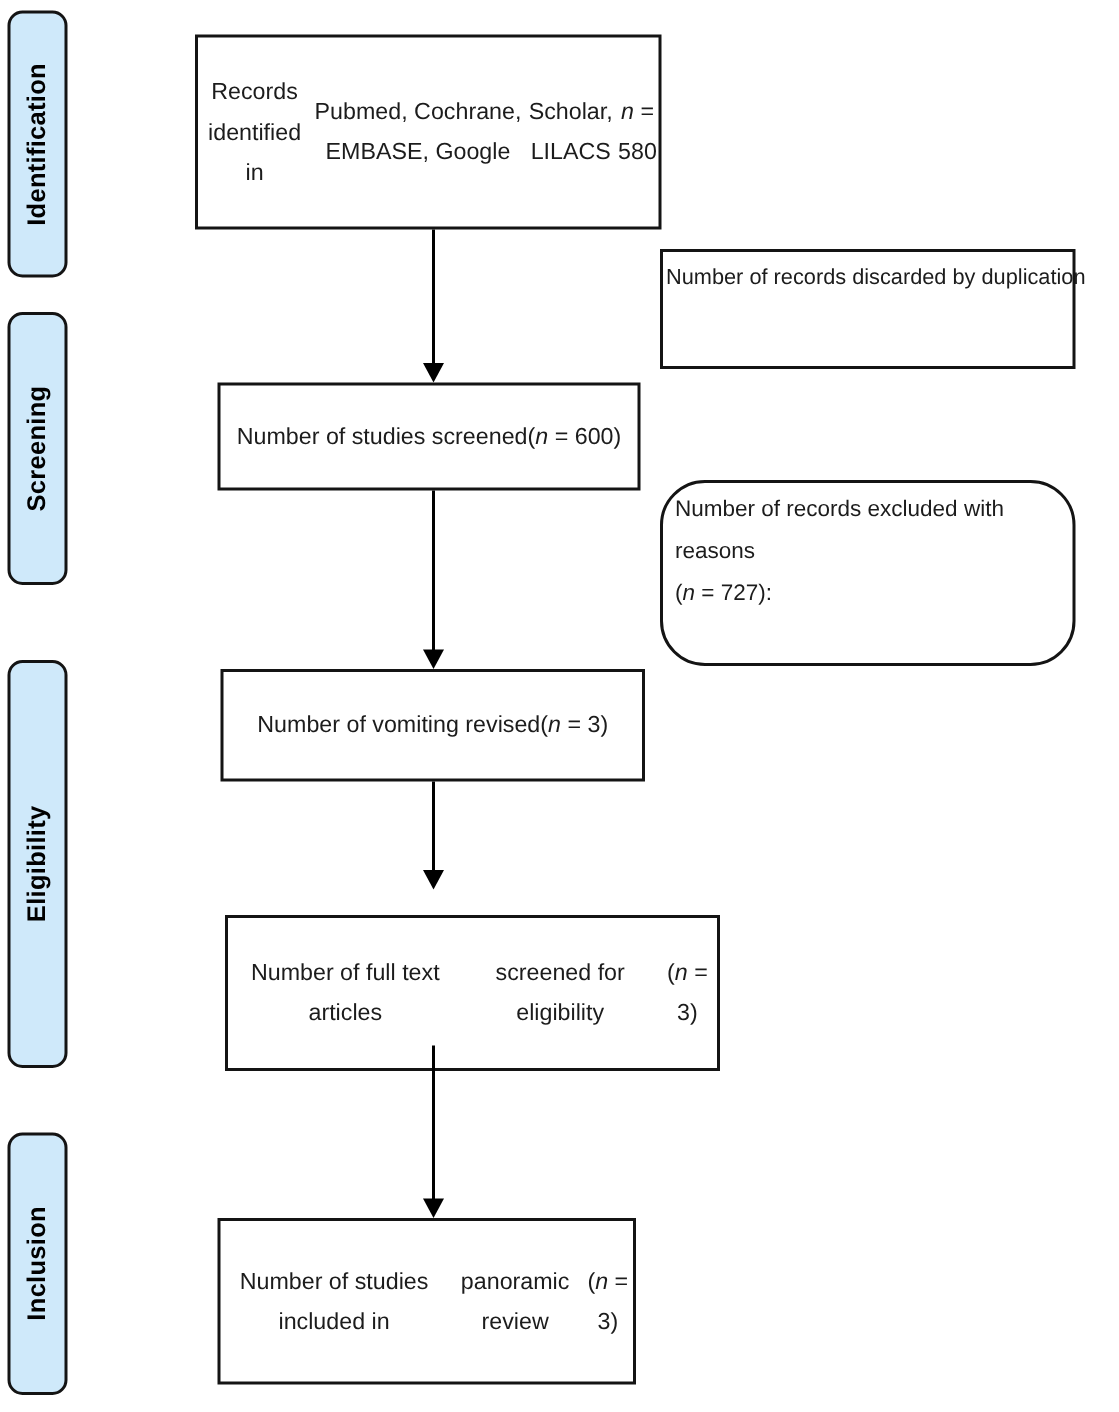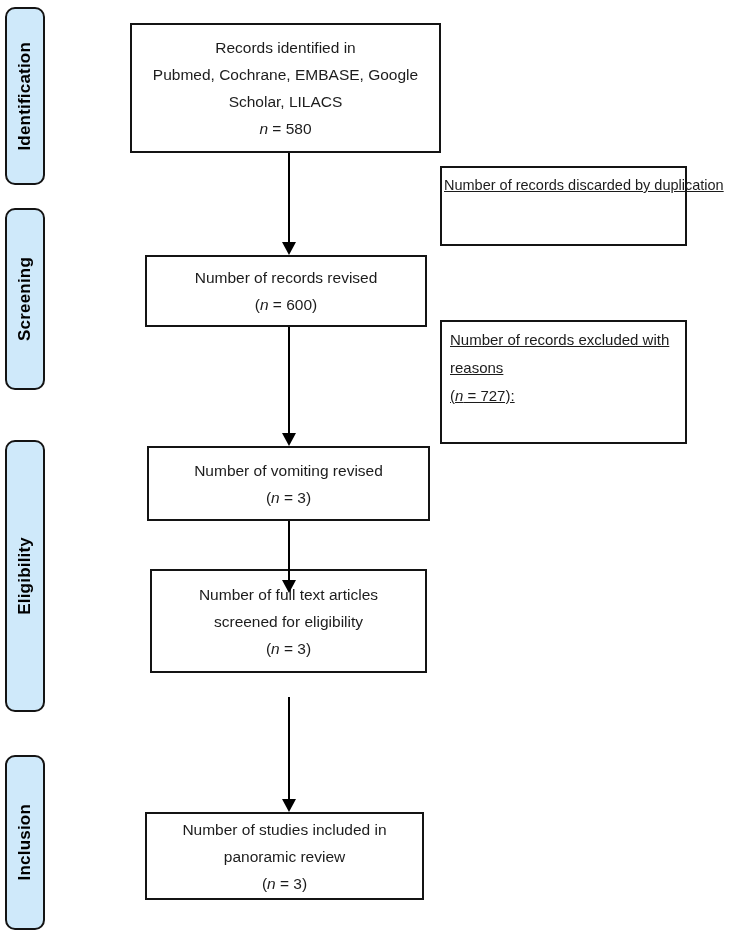--- a/index.html
+++ b/index.html
@@ -40,48 +40,47 @@
   .stage-eligibility    { top: 440px; height: 272px; }
   .stage-inclusion      { top: 755px; height: 175px; }
 
   
   .fbox {
     position: absolute;
     border: 2px solid #141414;
     background: #ffffff;
     box-sizing: border-box;
     display: flex;
-    flex-direction: column;
+    flex-direction: row;
     align-items: center;
     justify-content: center;
     text-align: center;
     font-size: 15.5px;
     line-height: 27px;
   }
   .box-identified { left: 130px; top: 23px;  width: 311px; height: 130px; }
   .box-screened   { left: 145px; top: 255px; width: 282px; height: 72px; }
   .box-revised    { left: 147px; top: 446px; width: 283px; height: 75px; }
-  .box-fulltext   { left: 150px; top: 569px; width: 277px; height: 104px; text-align: center; }
-  .box-included   { left: 145px; top: 812px; width: 279px; height: 88px; }
+  .box-fulltext   { left: 150px; top: 610px; width: 330px; height: 104px; text-align: center; }
+  .box-included   { left: 145px; top: 812px; width: 279px; height: 111px; }
 
   
   .sbox {
     position: absolute;
     left: 440px;
-    width: 247px;
+    width: 277px;
     border: 2px solid #141414;
     background: #ffffff;
     box-sizing: border-box;
     font-size: 15px;
     line-height: 28px;
-    text-decoration: underline;
   }
   .box-duplication { top: 166px; height: 80px; text-align: center; padding: 3px 2px; }
   .box-duplication .oneline { white-space: nowrap; font-size: 14.5px; }
-  .box-excluded { top: 320px; height: 124px; text-align: left; padding: 4px 8px; }
+  .box-excluded { top: 320px; height: 124px; text-align: left; padding: 4px 8px; border-radius: 30px; }
   .box-excluded .reason { text-align: justify; }
 
   .it { font-style: italic; }
 
   
   .arrow { position: absolute; width: 14px; }
   .arrow .shaft {
     position: absolute;
     left: 6px;
     top: 0;
@@ -123,21 +122,21 @@
   </div>
 
   <div class="fbox box-identified">
     <div>Records identified in</div>
     <div>Pubmed, Cochrane, EMBASE, Google</div>
     <div>Scholar, LILACS</div>
     <div><span></span><span class="it">n</span><span> = 580</span></div>
   </div>
 
   <div class="fbox box-screened">
-    <div>Number of records revised</div>
+    <div>Number of studies screened</div>
     <div><span>(</span><span class="it">n</span><span> = 600)</span></div>
   </div>
 
   <div class="fbox box-revised">
     <div>Number of vomiting revised</div>
     <div><span>(</span><span class="it">n</span><span> = 3)</span></div>
   </div>
 
   <div class="fbox box-fulltext">
     <div>Number of full text articles</div>

